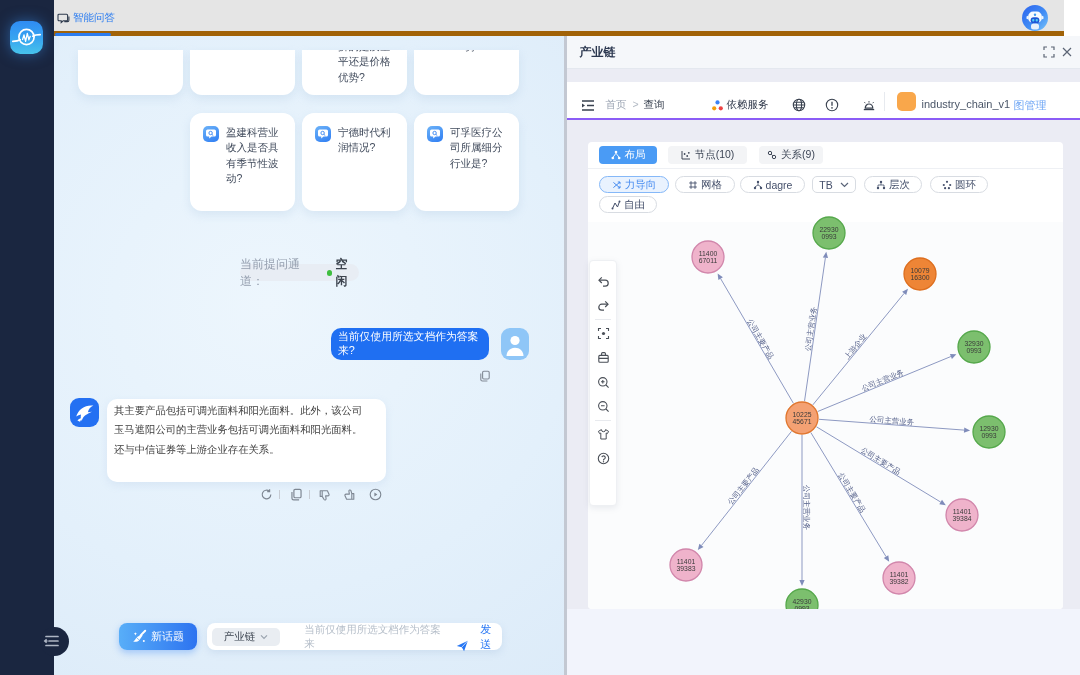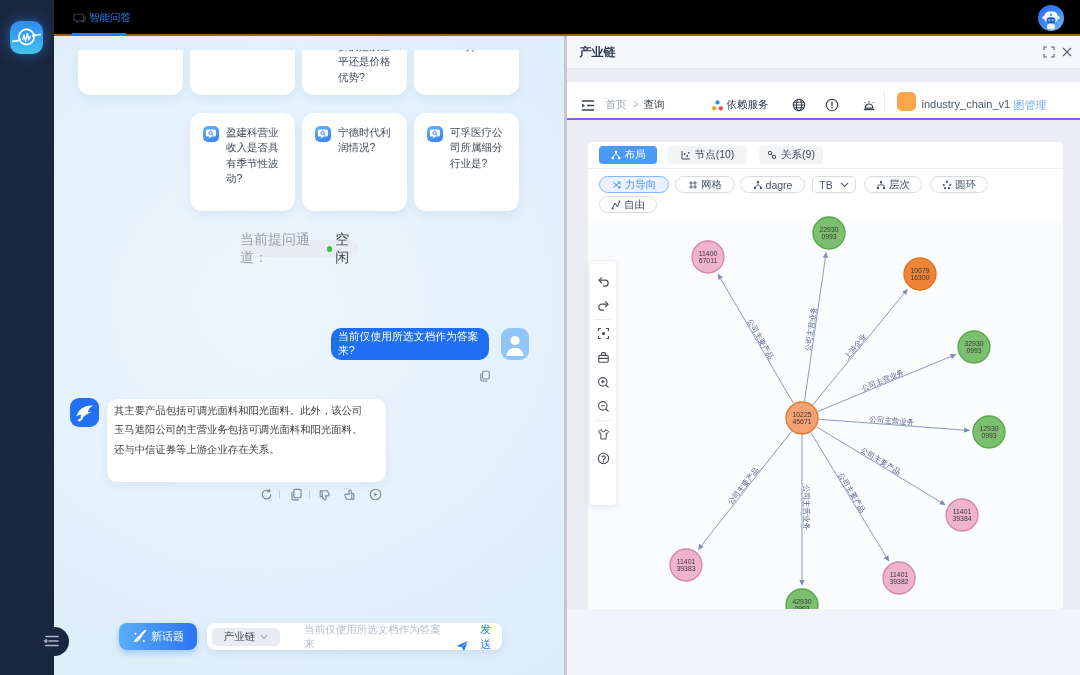--- a/index.html
+++ b/index.html
@@ -4,32 +4,32 @@
 *{margin:0;padding:0;box-sizing:border-box}
 html,body{width:1080px;height:675px;overflow:hidden}
 body{font-family:"Liberation Sans",sans-serif;-webkit-font-smoothing:antialiased}
 #app{position:relative;width:1080px;height:675px;background:#fff}
 .abs{position:absolute}
 
 #sidebar{left:0;top:0;width:54px;height:675px;background:#1a2640;z-index:30}
 #logo{left:10px;top:21px;width:33px;height:33px;border-radius:10px;background:linear-gradient(180deg,#2f8cf4 0%,#38a5f0 55%,#47c3eb 100%);box-shadow:0 0 14px rgba(60,150,245,.5)}
 #sbump{left:40px;top:627px;width:29px;height:29px;border-radius:50%;background:#1a2640}
 
-#topbar{left:54px;top:0;width:1026px;height:36px;background:#000000;border-bottom:2px solid #a16207;z-index:20}
+#topbar{left:38px;top:0;width:1026px;height:36px;background:#e5e5e5;border-bottom:5px solid #a16207;z-index:20}
 #tab{left:19px;top:0;height:36px;display:flex;align-items:center;gap:3px;color:#2b7cf0;font-size:10.5px}
 #tabline{left:17px;top:33px;width:56px;height:3px;border-radius:2px;background:#2b7cf0}
 #robot{left:984px;top:5px;width:26px;height:26px;border-radius:50%;background:linear-gradient(135deg,#2d63ee 0%,#3f8cf5 55%,#7ac4fa 100%);overflow:hidden}
 
 #chat{left:54px;top:36px;width:510px;height:639px;background:radial-gradient(120% 90% at 42% 42%,#edf6fd 0%,#e3f0fb 50%,#d8e8f7 100%);overflow:hidden}
 .card{position:absolute;background:#fff;border-radius:12px;box-shadow:0 4px 10px rgba(150,180,215,.22)}
 .cardtxt{position:absolute;font-size:10.5px;line-height:15.6px;color:#414b5c;width:58px}
 .qicon{position:absolute;width:16px;height:16px;border-radius:5px;background:linear-gradient(150deg,#6db3f8,#2e7df3)}
 .row1txt{line-height:15.6px}
-#pill{left:186px;top:204px;width:119px;height:17px;background:#e8edf4;border-radius:9px;display:flex;align-items:center;justify-content:flex-start;font-size:14px;color:#949eae}
-#pill b{color:#3c434e;font-weight:normal}
+#pill{left:186px;top:228px;width:119px;height:17px;background:#e8edf4;border-radius:9px;display:flex;align-items:center;justify-content:flex-start;font-size:12px;color:#949eae}
+#pill b{color:#3c434e;font-weight:bold}
 #dot{width:6px;height:6px;border-radius:3px;background:#3fbe3f;margin:0 3px 0 4px}
 #ubub{left:277px;top:292px;width:158px;height:32px;background:#1f6ff2;border-radius:10px;color:#fff;font-size:10.8px;display:flex;align-items:center;padding-left:7px}
 #uava{left:447px;top:292px;width:28px;height:32px;border-radius:9px;background:#8fc6f7}
 #copy1{left:425px;top:334px;width:12px;height:12px}
 #aiava{left:16px;top:362px;width:29px;height:29px;border-radius:9px;background:#2470f2}
 #aicard{left:53px;top:363px;width:279px;height:83px;background:#fff;border-radius:10px;box-shadow:0 3px 8px rgba(150,180,215,.18);padding:1.5px 7px;font-size:10.35px;line-height:19.5px;color:#3e3e3e;white-space:nowrap}
 
 #newtopic{left:65px;top:587px;width:78px;height:27px;border-radius:8px;background:linear-gradient(90deg,#58aef8 0%,#2d73f0 100%);display:flex;align-items:center;justify-content:center;gap:4px;color:#fff;font-size:11px;box-shadow:0 3px 7px rgba(46,126,244,.35)}
 #inputbar{left:153px;top:587px;width:295px;height:27px;background:#fff;border-radius:8px;display:flex;align-items:center;box-shadow:0 3px 7px rgba(150,180,215,.25)}
 #seltag{margin-left:5px;width:69px;height:18px;background:#e9edf2;border-radius:5px;display:flex;align-items:center;justify-content:center;gap:5px;font-size:10.5px;color:#3c4450}

